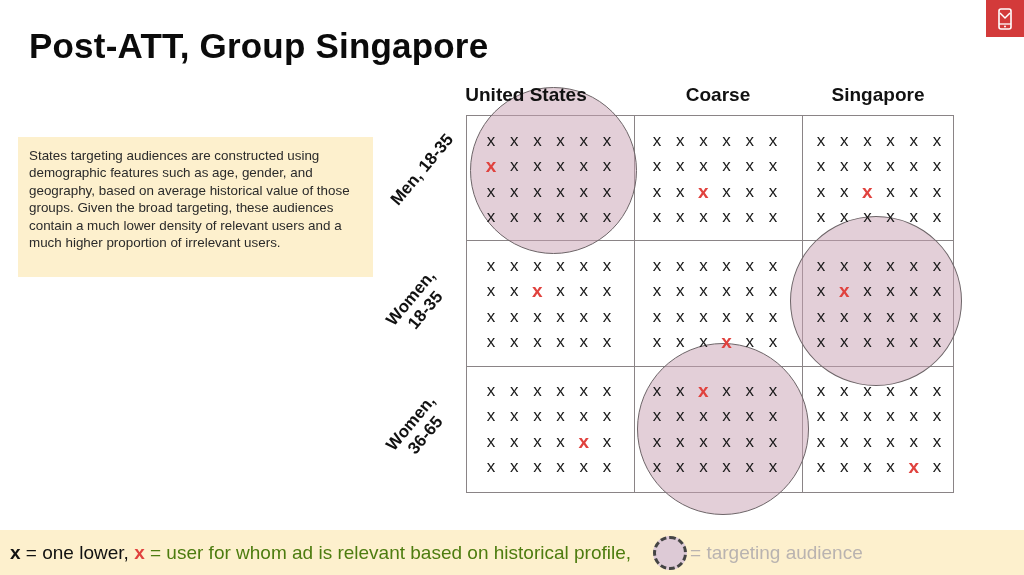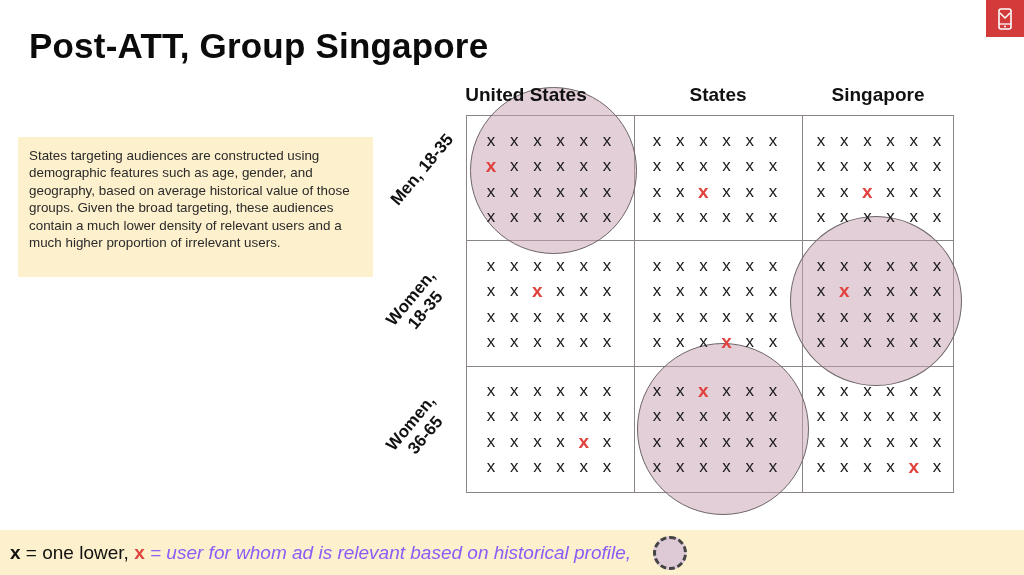--- a/index.html
+++ b/index.html
@@ -54,21 +54,21 @@
     background: rgba(200, 160, 178, 0.5);
     border: 1.3px solid #6d6568; box-sizing: border-box; z-index: 2;
   }
   .footer {
     position: absolute; left: 0; top: 530px; width: 1024px; height: 45px;
     background: #fdf0cd; display: flex; align-items: center;
     font-size: 19px; padding-left: 10px; box-sizing: border-box; white-space: nowrap;
   }
   .footer .xb { font-weight: bold; color: #111; }
   .footer .xr { font-weight: bold; color: #e0423e; }
-  .footer .red { color: #8b5cf6; font-style: italic; }
+  .footer .red { color: #4d7c0f; }
   .footer .muted { color: #b9b3b0; }
   .legend-circle {
     display: inline-block; width: 34px; height: 34px; border-radius: 50%;
     background: #ddcad6; border: 3px dashed #444; box-sizing: border-box;
     margin: 0 3px 0 22px; vertical-align: middle;
   }
 </style>
 </head>
 <body>
 
@@ -81,21 +81,21 @@
     <line x1="3" y1="16" x2="15" y2="16" stroke="#fff" stroke-width="1.3"></line>
     <circle cx="9" cy="18.5" r="1" fill="#fff"></circle>
   </svg>
 </div>
 
 <div class="info-box">
   <span>States targeting audiences are constructed using demographic features such as age, gender, and geography, based on average historical value of those groups. Given the broad targeting, these audiences contain a much lower density of relevant users and a much higher proportion of irrelevant users.</span>
 </div>
 
 <div class="col-header" style="left:442px;">United States</div>
-<div class="col-header" style="left:634px;">States</div>
+<div class="col-header" style="left:634px;">Coarse</div>
 <div class="col-header" style="left:794px;">Singapore</div>
 
 <div class="row-label" style="left:362px; top:160px;">
   <div>Men, 18-35</div>
 </div>
 <div class="row-label" style="left:358px; top:285px;">
   <div>Women,</div>
   <div>18-35</div>
 </div>
 <div class="row-label" style="left:358px; top:410px;">
@@ -338,13 +338,14 @@
       <div class="mark" style="left: 471px; top: 351.9px;">x</div>
     </div>
 </div>
 
 <div class="footer">
   <span class="xb">x</span>
   <span style="white-space:pre;"> = one lower, </span>
   <span class="xr">x</span>
   <span class="red" style="white-space:pre;"> = user for whom ad is relevant based on historical profile,</span>
   <span class="legend-circle"></span>
+  <span class="muted">= targeting audience</span>
 </div>
 
 </body></html>

